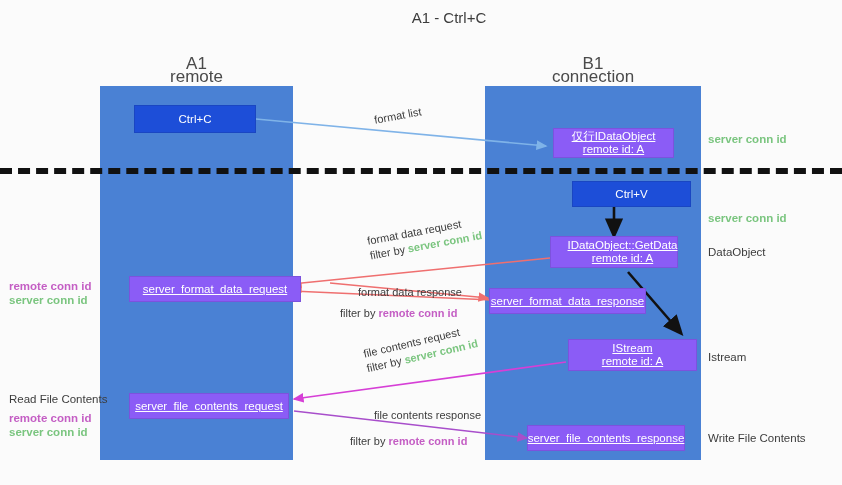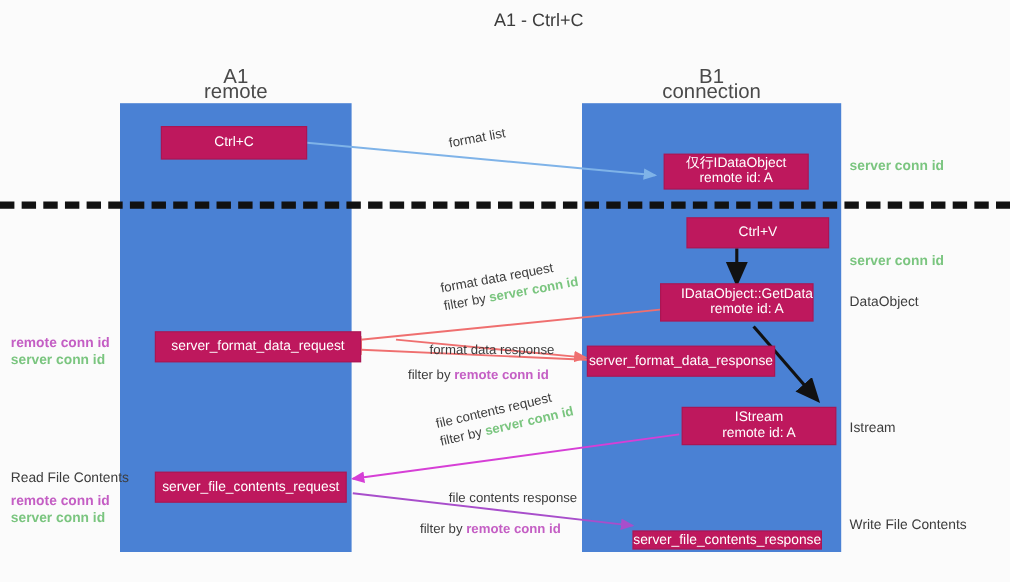--- a/index.html
+++ b/index.html
@@ -35,22 +35,22 @@
     border-top:6px dashed #111;
   }
 
   
   .node{
     box-sizing:border-box;
     display:flex;flex-direction:column;align-items:center;justify-content:center;
     color:#ffffff;font-size:11.5px;line-height:13px;text-align:center;
     border:1px solid rgba(0,0,0,.10);
   }
-  .green{background:#be185d;}
-  .orange{background:#be185d;}
+  .green{background:#1d4ed8;}
+  .orange{background:#8b5cf6;text-decoration:underline;}
 
   
   .ann{font-size:11.5px;line-height:14px;}
   .green-t{color:#7ac57f;font-weight:bold;}
   .purple-t{color:#c45ec4;font-weight:bold;}
   .plain-t{color:#3c3c3c;}
 
   
   .edgelbl{
     font-size:11px;line-height:15px;color:#3c3c3c;white-space:nowrap;
@@ -146,21 +146,21 @@
   </div>
 
   <div class="abs node orange" style="left:489px;top:288px;width:157px;height:26px;">
     <span>server_format_data_response</span>
   </div>
 
   <div class="abs node orange" style="left:129px;top:393px;width:160px;height:26px;">
     <span>server_file_contents_request</span>
   </div>
 
-  <div class="abs node orange" style="left:527px;top:442px;width:158px;height:16px;text-align:right;">
+  <div class="abs node orange" style="left:527px;top:425px;width:158px;height:26px;text-align:right;">
     <span>server_file_contents_response</span>
   </div>
 
   <div class="abs ann green-t" style="left:708px;top:132px;">server conn id</div>
   <div class="abs ann green-t" style="left:708px;top:211px;">server conn id</div>
   <div class="abs ann plain-t" style="left:708px;top:245px;">DataObject</div>
   <div class="abs ann plain-t" style="left:708px;top:350px;">Istream</div>
   <div class="abs ann plain-t" style="left:708px;top:431px;">Write File Contents</div>
 
   <div class="abs ann" style="left:9px;top:279px;">

